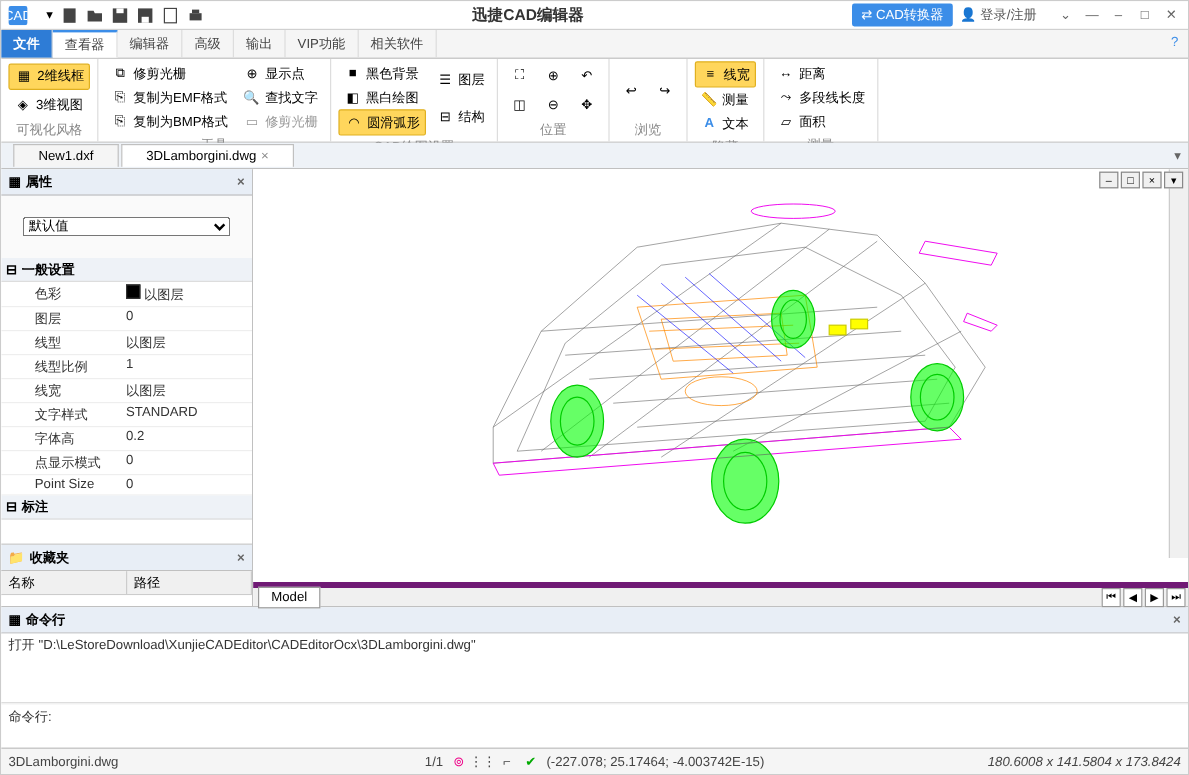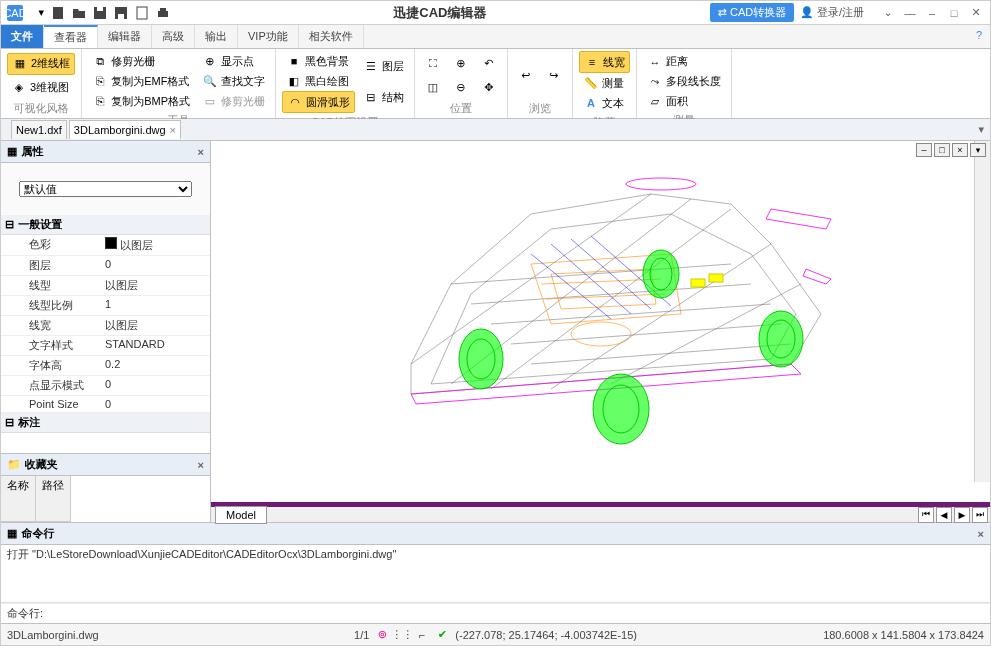--- a/index.html
+++ b/index.html
@@ -29,67 +29,67 @@
 .ribbon .group .body { flex: 1; display: flex; gap: 4px; }
 .ribbon .group .label { text-align: center; color: #888; font-size: 11px; padding-top: 2px; }
 .rbtn { display: flex; align-items: center; gap: 3px; padding: 2px 4px; cursor: pointer; white-space: nowrap; }
 .rbtn.active-2d { background: #ffd65c; border: 1px solid #e0b020; border-radius: 2px; }
 .rbtn.active-arc { background: #ffd65c; border: 1px solid #e0b020; border-radius: 2px; }
 .rcol { display: flex; flex-direction: column; justify-content: space-around; }
 .ico16 { width: 16px; height: 16px; display: inline-flex; align-items: center; justify-content: center; }
 
 
 .doctabs { height: 22px; background: #eef2f7; display: flex; align-items: center; border-bottom: 1px solid #c0c0c0; padding-left: 10px; gap: 2px; }
-.doctab { padding: 3px 4px; background: #f5f5f5; border: 1px solid #c0c0c0; border-bottom: none; cursor: pointer; display:flex; align-items:flex-end; gap:4px; }
+.doctab { padding: 3px 20px; background: #f5f5f5; border: 1px solid #c0c0c0; border-bottom: none; cursor: pointer; display:flex; align-items:flex-end; gap:4px; }
 .doctab.active { background: #fff; }
 .doctab .close { color: #888; cursor: pointer; }
 .doctabs .spacer { flex:1; }
 .doctabs .dd { padding: 0 6px; cursor:pointer; color:#666; }
 
 
 .mainrow { flex: 1; display: flex; min-height: 0; }
 .leftpanel { width: 210px; border-right: 1px solid #c0c0c0; display: flex; flex-direction: column; background: #fafafa; }
 .panel-title { background: #e8eef6; border-bottom: 1px solid #c0c0c0; padding: 3px 6px; display: flex; align-items: center; gap: 4px; font-weight: bold; }
 .panel-title .x { margin-left: auto; cursor: pointer; color: #666; }
 .prop-select { margin: 18px; }
 .prop-select select { width: 100%; font-size: 11px; }
 .prop-grid { overflow: auto; border-bottom: 1px solid #c0c0c0; background:#fff; }
 .prop-row { display: flex; border-bottom: 1px solid #eee; }
 .prop-row .k { width: 100px; padding: 2px 4px 2px 28px; color: #333; }
 .prop-row .v { flex: 1; padding: 2px 4px; color: #333; }
 .prop-section { background: #eef2f7; padding: 2px 4px; font-weight: bold; border-bottom: 1px solid #ddd; display:flex; align-items:center; gap:4px; }
-.fav-panel { flex: 1; display: flex; flex-direction: row; }
+.fav-panel { flex: 1; display: flex; flex-direction: column; }
 .fav-header { display: flex; border-bottom: 1px solid #ccc; background: #f0f0f0; }
 .fav-header div { flex: 1; padding: 2px 6px; border-right: 1px solid #ccc; }
 
 
 .viewport { flex: 1; display: flex; flex-direction: column; background: #fff; position: relative; }
 .view-toolbar { position: absolute; top: 2px; right: 4px; display: flex; gap: 2px; z-index:2; }
 .view-toolbar .b { width: 16px; height: 14px; border: 1px solid #888; background: #f0f0f0; cursor: pointer; font-size:9px; display:flex;align-items:center;justify-content:center; }
 .canvas-area { flex: 1; background: #fff; position: relative; overflow: hidden; }
 .scrollbar-v { position: absolute; right: 0; top: 0; bottom: 20px; width: 16px; background: #f0f0f0; border-left:1px solid #ccc; }
 .scrollbar-h-row { height: 20px; display: flex; align-items: center; border-top: 5px solid #701a75; background:#f0f0f0; }
 .model-tab { padding: 2px 10px; background: #fff; border: 1px solid #999; margin-left: 4px; cursor:pointer; }
 .nav-arrows { display:flex; margin-left:auto; }
 .nav-arrows .a { width:16px; height:16px; border:1px solid #999; background:#fff; display:flex;align-items:center;justify-content:center; cursor:pointer; margin-right:2px; font-size:9px; }
 
 
 .car-wire { position: absolute; left: 50%; top: 48%; transform: translate(-50%,-50%); width: 500px; height: 300px; }
 
 
 .cmd-panel { border-top: 1px solid #c0c0c0; display: flex; flex-direction: column; }
 .cmd-log { height: 58px; overflow: auto; padding: 2px 6px; font-size: 11px; color: #333; background:#fff; border-bottom:1px solid #ddd; }
-.cmd-input-row { display: flex; align-items: flex-end; padding: 2px 6px; background:#fff; border-top:1px solid #eee; height: 20px; }
+.cmd-input-row { display: flex; align-items: flex-end; padding: 18px 6px; background:#fff; border-top:1px solid #eee; height: 20px; }
 .cmd-input-row .lbl { color: #333; margin-right: 4px; }
 .cmd-input-row input { flex: 1; border: none; outline: none; font-size: 11px; }
 
 
 .statusbar { height: 22px; border-top: 1px solid #c0c0c0; background: #f5f5f5; display: flex; align-items: center; padding: 0 6px; gap: 12px; color: #444; }
 .statusbar .mid { position:absolute; left:50%; transform:translateX(-50%); display:flex; align-items:center; gap:6px; }
-.statusbar .right { margin-left: auto; }
+.statusbar .right { margin-left: auto; font-style: italic; }
 .sb-ico { width:14px;height:14px; display:inline-flex; align-items:center;justify-content:center; cursor:pointer; }
 
 svg { display:block; }
 .sq { width:12px;height:12px;border:1px solid #333; display:inline-block; background:#000; }
 </style>
 </head>
 <body>
 
 <div class="titlebar">
   <div class="qat">

